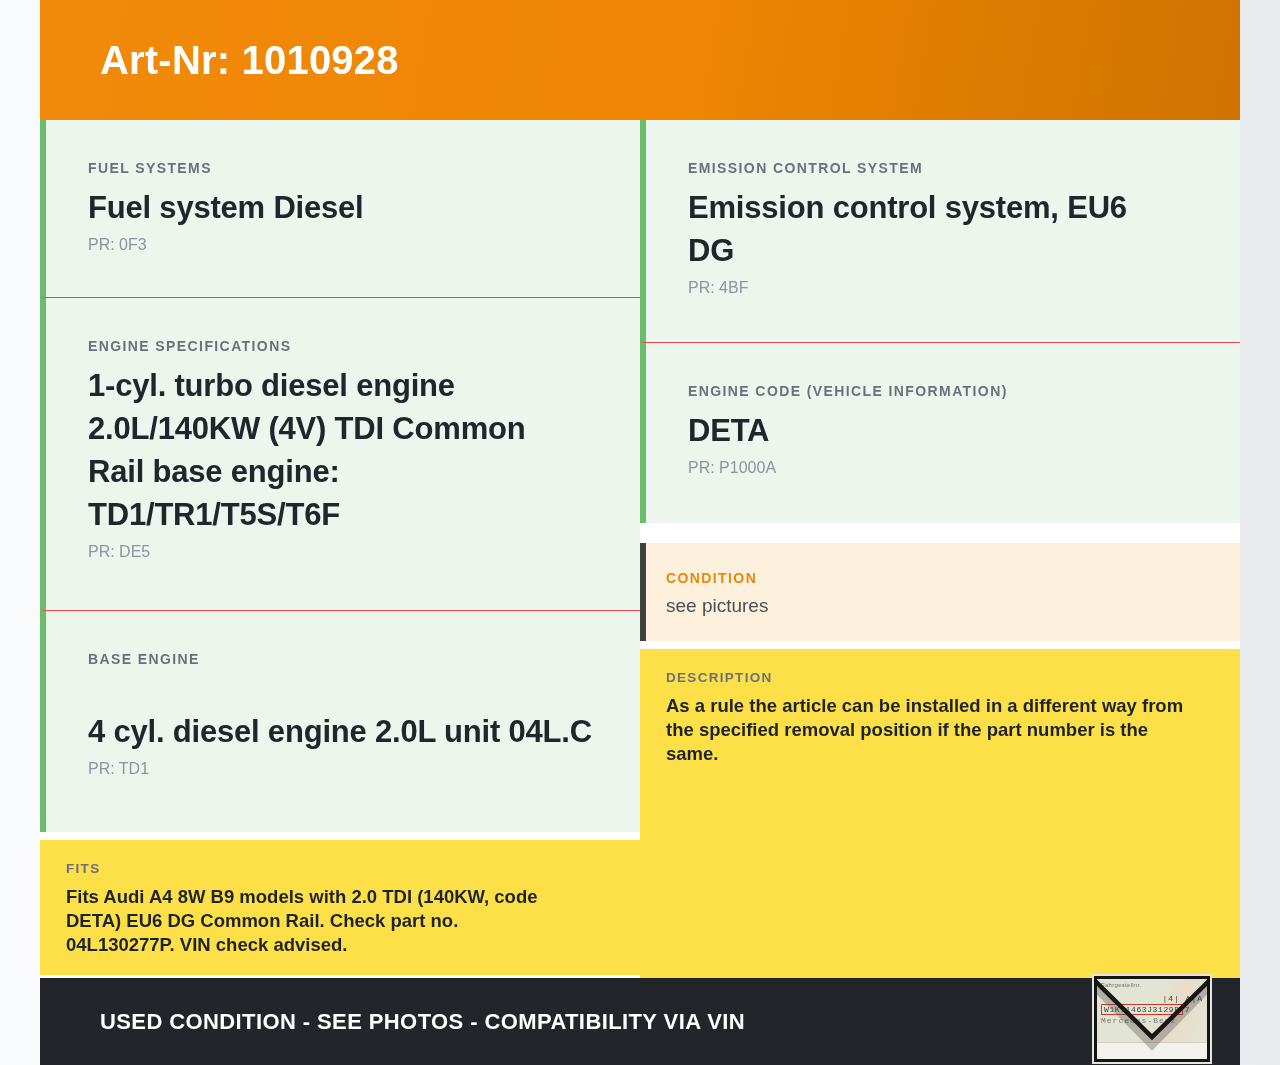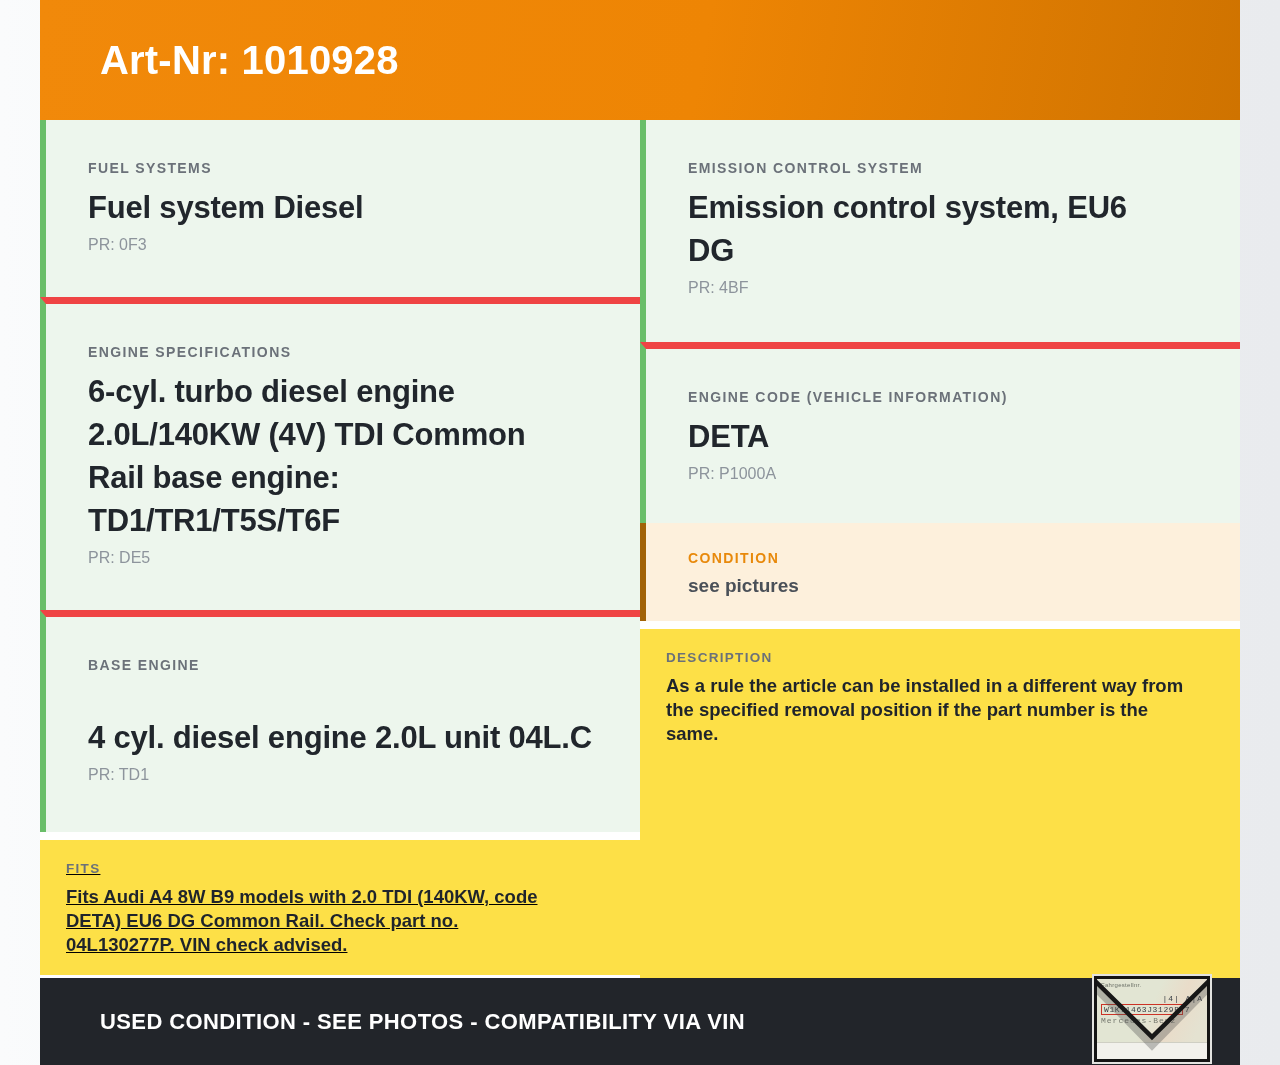--- a/index.html
+++ b/index.html
@@ -23,21 +23,21 @@
 
   
   .content { flex: 1 1 auto; background: #ffffff; display: flex; align-items: stretch; }
   .col { width: 600px; display: flex; flex-direction: column; }
 
   .card {
     background: #edf6ed;
     border-left: 6px solid #6abe69;
     padding: 40px 40px 30px 42px;
   }
-  .card.divided { border-top: 7px solid #ef4444; }
+  .card.divided { border-top: 1px solid #ef4444; }
 
   .card-label {
     font-size: 14px; font-weight: 700; color: #6b7179; letter-spacing: 1.4px;
     margin-bottom: 10px;
   }
   .card-title {
     font-size: 31px; font-weight: 700; color: #21262c; line-height: 43px;
     letter-spacing: -0.2px; margin-bottom: 7px;
   }
   .card-pr { font-size: 16px; font-weight: 500; color: #8d949c; }
@@ -45,42 +45,43 @@
   .t-narrow  { max-width: 440px; }
   .t-wide    { max-width: 520px; margin-top: 43px; }
 
   .h-l1 { min-height: 177px; }
   .h-l2 { min-height: 313px; }
   .h-l3 { min-height: 222px; }
   .h-r1 { min-height: 222px; }
   .h-r2 { min-height: 181px; }
 
   .card-condition {
-    border-left: 6px solid #a16207;
+    border-left: 6px solid #404040;
     background: #fdf0dc;
-    padding: 27px 40px 20px 42px;
+    padding: 27px 40px 20px 20px;
     min-height: 98px;
+    margin-top: 20px;
   }
   .card-condition .card-label { color: #e8890b; margin-bottom: 9px; }
-  .condition-value { font-size: 19px; font-weight: 700; color: #4a5058; }
+  .condition-value { font-size: 19px; font-weight: 400; color: #4a5058; }
 
   .card-plain {
     background: #fde047; margin-top: 8px;
     padding: 21px 40px 18px 26px;
   }
   .plain-label {
     font-size: 13.5px; font-weight: 700; color: #6b7179; letter-spacing: 1.3px;
     margin-bottom: 9px;
   }
   .plain-text {
     font-size: 18.5px; font-weight: 600; color: #1f242b; line-height: 24px;
   }
   .w-fits { max-width: 490px; }
   .w-desc { max-width: 545px; }
-  .h-fits { min-height: 128px; text-decoration: underline; }
+  .h-fits { min-height: 128px; }
   .h-desc { flex: 1 1 auto; }
 
   
   .footer {
     flex: 0 0 87px; height: 87px; background: #22252a;
     display: flex; align-items: center; padding-left: 60px;
     position: relative;
   }
   .footer-text {
     color: #ffffff; font-size: 22px; font-weight: 700; letter-spacing: 0.4px;
@@ -134,21 +135,21 @@
   <div class="content">
 
     <div class="col">
       <div class="card h-l1">
         <div class="card-label">FUEL SYSTEMS</div>
         <div class="card-title">Fuel system Diesel</div>
         <div class="card-pr">PR: 0F3</div>
       </div>
       <div class="card divided h-l2">
         <div class="card-label">ENGINE SPECIFICATIONS</div>
-        <div class="card-title t-narrow">6-cyl. turbo diesel engine 2.0L/140KW (4V) TDI Common Rail base engine: TD1/TR1/T5S/T6F</div>
+        <div class="card-title t-narrow">1-cyl. turbo diesel engine 2.0L/140KW (4V) TDI Common Rail base engine: TD1/TR1/T5S/T6F</div>
         <div class="card-pr">PR: DE5</div>
       </div>
       <div class="card divided h-l3">
         <div class="card-label">BASE ENGINE</div>
         <div class="card-title t-wide">4 cyl. diesel engine 2.0L unit 04L.C</div>
         <div class="card-pr">PR: TD1</div>
       </div>
       <div class="card-plain h-fits">
         <div class="plain-label">FITS</div>
         <div class="plain-text w-fits">Fits Audi A4 8W B9 models with 2.0 TDI (140KW, code DETA) EU6 DG Common Rail. Check part no. 04L130277P. VIN check advised.</div>

